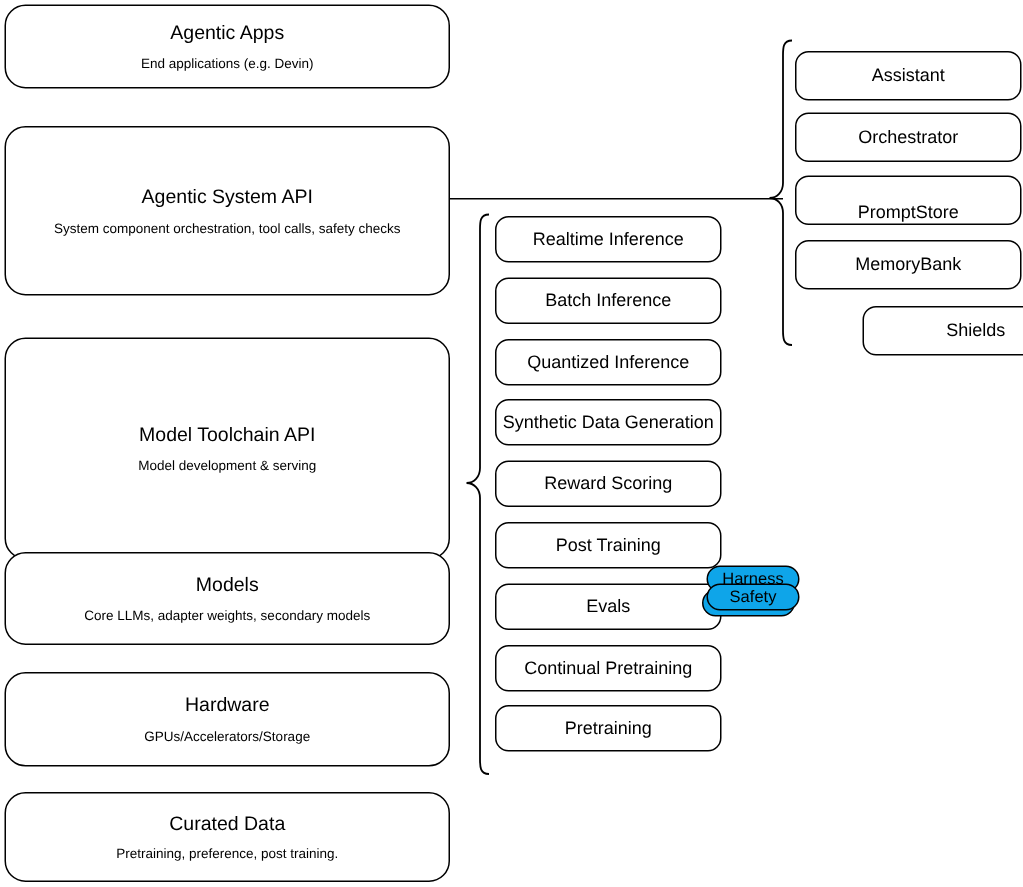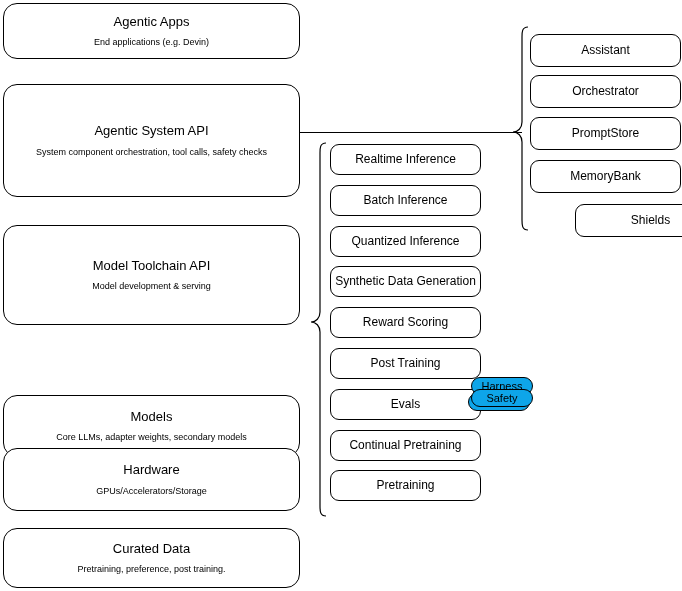--- a/index.html
+++ b/index.html
@@ -99,26 +99,26 @@
   <div class="box layer-box" style="top:3px; height:56px;">
     <div class="layer-title">Agentic Apps</div>
     <div class="layer-sub">End applications (e.g. Devin)</div>
   </div>
 
   <div class="box layer-box" style="top:84px; height:113px;">
     <div class="layer-title">Agentic System API</div>
     <div class="layer-sub">System component orchestration, tool calls, safety checks</div>
   </div>
 
-  <div class="box layer-box" style="top:225px; height:100px;">
+  <div class="box layer-box" style="top:225px; height:148px;">
     <div class="layer-title">Model Toolchain API</div>
     <div class="layer-sub">Model development &amp; serving</div>
   </div>
 
-  <div class="box layer-box" style="top:368px; height:62px;margin-top:27px;">
+  <div class="box layer-box" style="top:368px; height:62px;">
     <div class="layer-title">Models</div>
     <div class="layer-sub">Core LLMs, adapter weights, secondary models</div>
   </div>
 
   <div class="box layer-box" style="top:448px; height:63px;">
     <div class="layer-title">Hardware</div>
     <div class="layer-sub">GPUs/Accelerators/Storage</div>
   </div>
 
   <div class="box layer-box" style="top:528px; height:60px;">
@@ -133,21 +133,21 @@
       <path d="M16 1 C10 1, 10 6, 10 11 L10 96 C10 102, 6 106, 1 106 C6 106, 10 110, 10 116 L10 194 C10 199, 10 204, 16 204" stroke="#000000" stroke-width="1.2" fill="none"></path>
     </svg>
   </div>
 
   <div class="box comp-box" style="top:34px;">
     <span>Assistant</span>
   </div>
   <div class="box comp-box" style="top:75px;">
     <span>Orchestrator</span>
   </div>
-  <div class="box comp-box" style="top:117px;">
+  <div class="box comp-box" style="top:117px;justify-content:flex-end;">
     <span>PromptStore</span>
   </div>
   <div class="box comp-box" style="top:160px;">
     <span>MemoryBank</span>
   </div>
   <div class="box comp-box" style="top:204px;margin-left:45px;">
     <span>Shields</span>
   </div>
 
   <div class="brace" style="left:310px; top:142px; width:16px; height:375px;">

